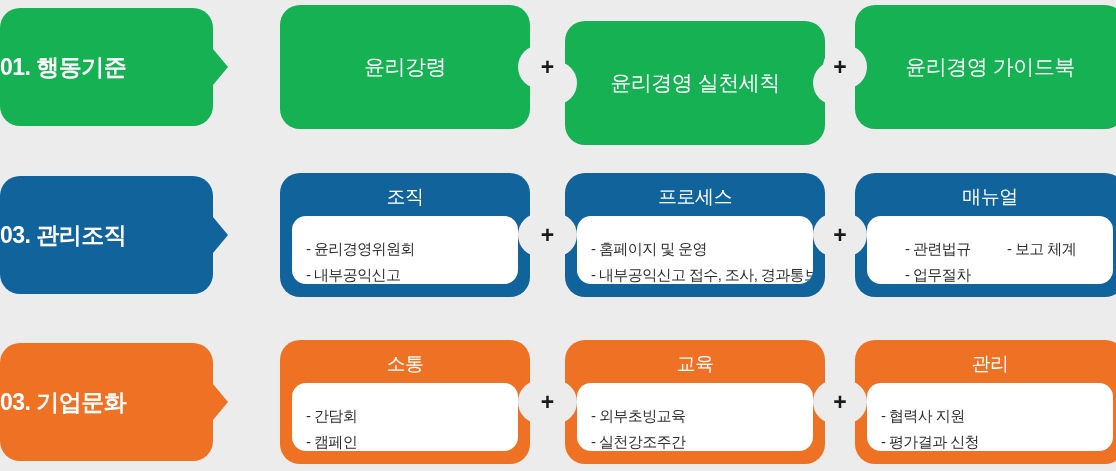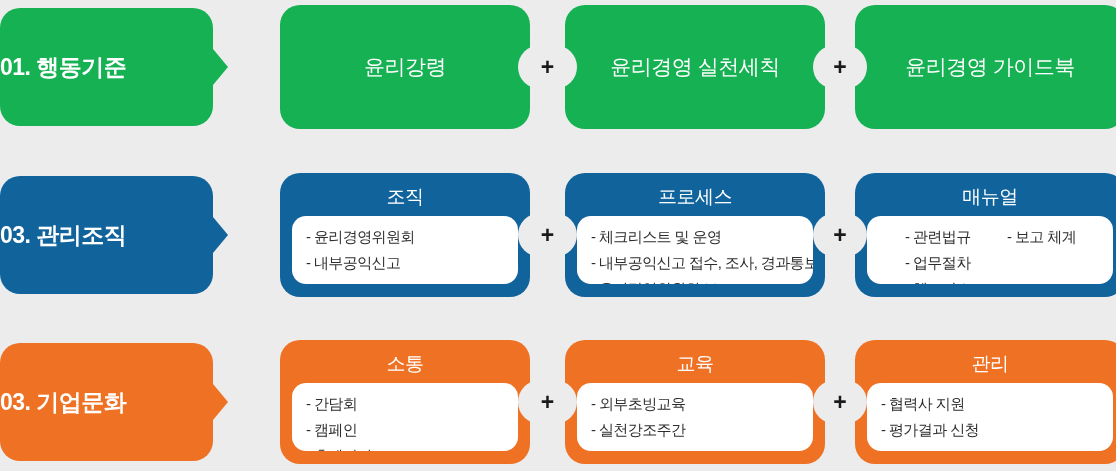--- a/index.html
+++ b/index.html
@@ -14,21 +14,21 @@
   .arrow{position:absolute;left:100%;top:50%;transform:translateY(-50%);width:0;height:0;
     border-top:18px solid transparent;border-bottom:18px solid transparent;
     border-left:15px solid var(--c);}
 
   .box{position:absolute;top:0;height:124px;background:var(--c);border-radius:20px;}
   .box.center{display:flex;align-items:center;justify-content:center;}
   .box-title{height:37px;display:flex;align-items:flex-end;justify-content:center;
     color:#fff;font-size:19px;font-weight:normal;letter-spacing:-0.5px;padding-bottom:1px;}
   .box.center .box-title{height:auto;font-size:21px;padding:0;}
   .panel{position:absolute;left:12px;right:12px;top:43px;bottom:13px;background:#fff;
-    border-radius:14px;padding:8px 8px 0 14px;box-sizing:border-box;overflow:hidden;}
+    border-radius:14px;padding:20px 8px 0 14px;box-sizing:border-box;overflow:hidden;}
   .panel ul{list-style:none;margin:0;padding:0;}
   .panel li{font-size:15px;line-height:26px;color:#2d2d2d;letter-spacing:-0.6px;
     white-space:nowrap;font-weight:500;}
   .cols{display:flex;margin-left:24px;}
   .cols .col:first-child{width:102px;flex:none;}
 
   .notch{position:absolute;width:44px;height:44px;border-radius:50%;background:#ececec;
     top:50%;transform:translateY(-50%);}
   .notch-r{right:-32px;} .notch-l{left:-32px;}
 
@@ -41,21 +41,21 @@
 <div id="canvas">
     <div class="row row-1" style="--c: #15b153;">
       <div class="label-box">
         <span class="label-text">01. 행동기준</span>
         <div class="arrow"></div>
       </div>
       <div class="box center" style="left: 280px; width: 250px;">
         <div class="box-title">윤리강령</div>
         <div class="notch notch-r"></div>
       </div>
-      <div class="box center" style="left: 565px; width: 260px;">
+      <div class="box center" style="left: 565px; width: 260px; margin-top: 16px;">
         <div class="box-title">윤리경영 실천세칙</div>
         <div class="notch notch-r"></div>
         <div class="notch notch-l"></div>
       </div>
       <div class="box center" style="left: 855px; width: 270px;">
         <div class="box-title">윤리경영 가이드북</div>
         <div class="notch notch-l"></div>
       </div>
       <div class="plus" style="left: 530px; width: 35px;">+</div>
       <div class="plus" style="left: 825px; width: 30px;">+</div>
@@ -72,21 +72,21 @@
             <li><span>- </span><span>윤리경영위원회</span></li>
             <li><span>- </span><span>내부공익신고</span></li>
           </ul>
         </div>
         <div class="notch notch-r"></div>
       </div>
       <div class="box" style="left: 565px; width: 260px;">
         <div class="box-title">프로세스</div>
         <div class="panel">
           <ul>
-            <li><span>- </span><span>체크리스트 및 운영</span></li>
+            <li><span>- </span><span>홈페이지 및 운영</span></li>
             <li><span>- </span><span>내부공익신고 접수, 조사, 경과통보</span></li>
             <li><span>- </span><span>윤리경영위원회 보고</span></li>
           </ul>
         </div>
         <div class="notch notch-r"></div>
         <div class="notch notch-l"></div>
       </div>
       <div class="box" style="left: 855px; width: 270px;">
         <div class="box-title">매뉴얼</div>
         <div class="panel">

